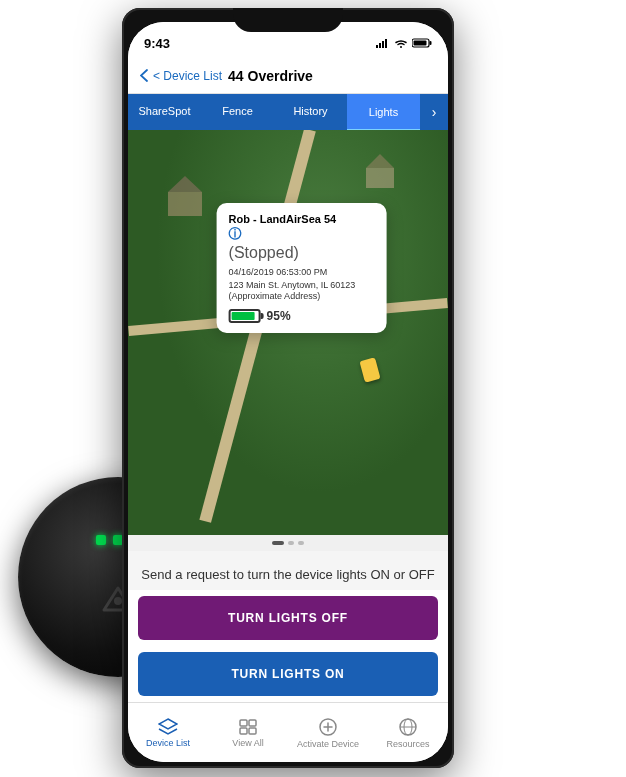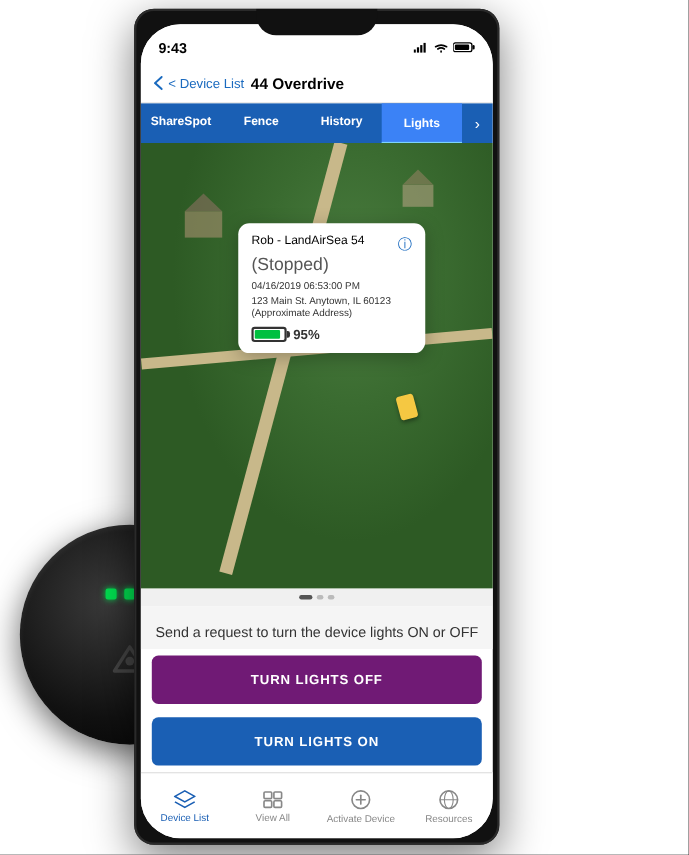--- a/index.html
+++ b/index.html
@@ -151,21 +151,21 @@
       align-items: stretch;
       flex-shrink: 0;
     }
     .tab-item {
       flex: 1;
       display: flex;
       align-items: center;
       justify-content: center;
       color: #fff;
       font-size: 11px;
-      font-weight: 700;
+      font-weight: 400;
       cursor: pointer;
       border-bottom: 3px solid transparent;
       position: relative;
     }
     .tab-item.active {
       background: #3b82f6;
       border-bottom: 1px solid #7dd3fc;
     }
     .tab-arrow {
       width: 28px;
@@ -231,25 +231,26 @@
       left: 50%;
       transform: translateX(-42%);
       background: #fff;
       border-radius: 10px;
       padding: 10px 12px;
       width: 170px;
       box-shadow: 0 4px 16px rgba(0,0,0,0.25);
     }
     .popup-title {
       font-size: 11px;
-      font-weight: 400;
+      font-weight: 700;
       color: #000;
       display: flex;
       justify-content: space-between;
       align-items: flex-start;
+      flex-direction: column;
     }
     .popup-subtitle {
       font-size: 16px;
       color: #555;
       margin-top: 1px;
     }
     .popup-date {
       font-size: 9px;
       color: #333;
       margin-top: 5px;

